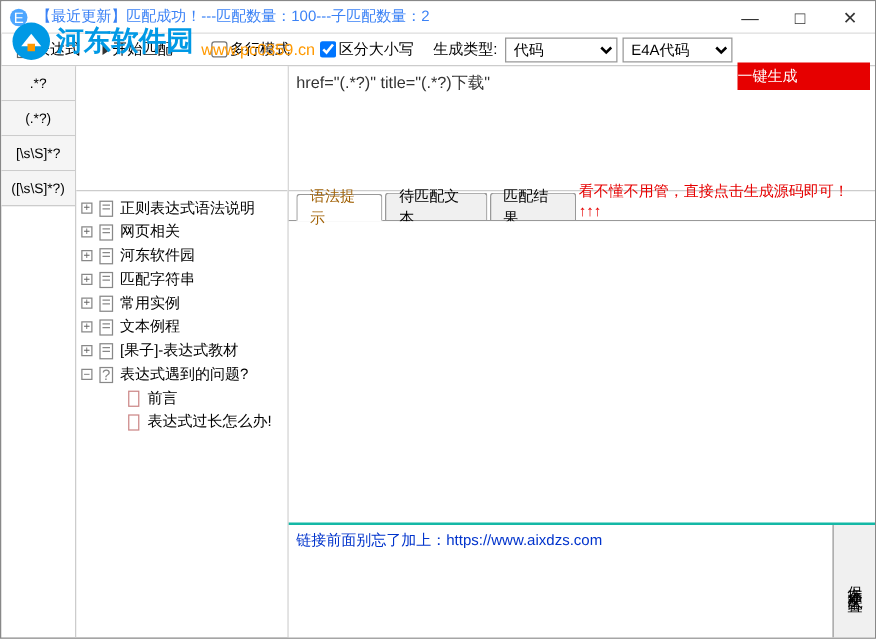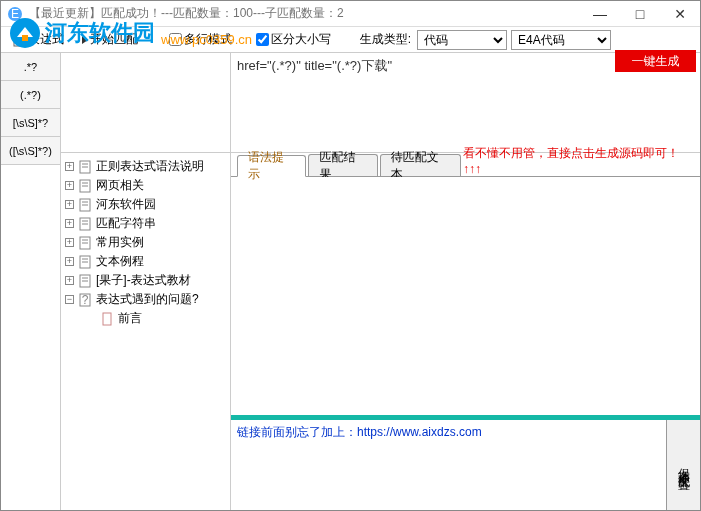--- a/index.html
+++ b/index.html
@@ -1,35 +1,35 @@
 <!DOCTYPE html>
 <html><head>
 <meta charset="utf-8">
 <style>
 * { margin: 0; padding: 0; box-sizing: border-box; font-family: "Microsoft YaHei", SimSun, Arial, sans-serif; font-size: 12px; }
 body { width: 701px; height: 511px; background: #fff; border: 1px solid #888; position: relative; overflow: hidden; }
 
 
 .titlebar { height: 26px; background: #fff; display: flex; align-items: center; border-bottom: 1px solid #ddd; }
 .title-icon { width: 16px; height: 16px; margin: 0 6px; }
-.title-text { flex: 1; font-size: 12px; color: #737373; }
+.title-text { flex: 1; font-size: 12px; color: #3b82f6; }
 .win-controls { display: flex; height: 26px; }
 .win-btn { width: 40px; height: 26px; display: flex; align-items: center; justify-content: center; font-size: 14px; color: #333; }
 .win-btn.close { color: #333; }
 
 
 .toolbar { height: 26px; display: flex; align-items: center; border-bottom: 1px solid #ccc; padding: 0 4px; gap: 4px; }
 .tb-btn { height: 22px; padding: 0 6px; display: flex; align-items: center; gap: 2px; border: 1px solid transparent; }
 .tb-btn .play { width: 0; height: 0; border-left: 6px solid #333; border-top: 4px solid transparent; border-bottom: 4px solid transparent; }
 .tb-check { display: flex; align-items: center; gap: 2px; margin-left: 20px; }
 .tb-check input { width: 13px; height: 13px; }
 .tb-spacer { flex: 1; }
 .tb-label { margin: 0 2px; }
 .tb-select { height: 20px; width: 90px; border: 1px solid #999; background: #fff; padding: 0 2px; }
-.tb-generate { height: 22px; width: 81px; background: #e60000; color: #fff; border: none; text-align: center; line-height: 22px; margin-top: 43px; }
+.tb-generate { height: 22px; width: 106px; background: #e60000; color: #fff; border: none; text-align: left; line-height: 22px; margin-top: 43px; }
 
 
 .main { display: flex; height: calc(100% - 52px); }
 .left-col { width: 60px; border-right: 1px solid #ccc; display: flex; flex-direction: column; }
 .tool-slot { height: 28px; border-bottom: 1px solid #ccc; display: flex; align-items: center; justify-content: center; font-size: 11px; background: #f5f5f5; }
 
 .mid-col { width: 170px; border-right: 1px solid #ccc; display: flex; flex-direction: column; }
 .mid-top { height: 100px; border-bottom: 1px solid #ccc; background: #fff; }
 .tree { flex: 1; overflow: auto; padding: 4px 0; font-size: 12px; }
 .tree-node { display: flex; align-items: center; padding: 1px 4px; gap: 4px; white-space: nowrap; }
@@ -38,21 +38,21 @@
 .tree-icon { width: 14px; height: 14px; flex-shrink: 0; }
 .tree-child { margin-left: 22px; }
 
 .right-col { flex: 1; display: flex; flex-direction: column; }
 .regex-input { height: 100px; border-bottom: 1px solid #ccc; padding: 4px 6px; font-size: 13px; color: #333; }
 .tabs-row { height: 24px; display: flex; align-items: flex-end; border-bottom: 1px solid #999; padding-left: 6px; }
 .tab { height: 22px; padding: 0 10px; border: 1px solid #999; border-bottom: none; margin-right: 2px; background: #f0f0f0; display: flex; align-items: center; border-radius: 3px 3px 0 0; }
 .tab.active { background: #fff; color: #a16207; position: relative; top: 1px; border-bottom: 1px solid #fff; }
 .tab-hint { margin-left: auto; margin-right: 6px; color: #e60000; font-size: 12px; }
 .content-area { flex: 1; background: #fff; }
-.bottom-row { display: flex; border-top: 5px solid #14b8a6; justify-content: flex-end; }
+.bottom-row { display: flex; border-top: 2px solid #14b8a6; justify-content: flex-end; }
 .note-area { flex: 1; padding: 4px 6px; color: #0033cc; background: #fff; height: 90px; }
 .save-btn { width: 34px; border-left: 1px solid #999; background: #f0f0f0; display: flex; align-items: center; justify-content: center; writing-mode: vertical-rl; text-orientation: upright; letter-spacing: 2px; font-size: 12px; }
 
 
 .watermark { position: absolute; top: 16px; left: 8px; display: flex; align-items: center; gap: 4px; pointer-events: none; z-index: 100; }
 .wm-logo { width: 32px; height: 32px; }
 .wm-text1 { font-size: 22px; font-weight: bold; color: #0099e5; }
 .wm-text2 { font-size: 13px; color: #ff9900; margin-left: 2px; margin-top: 12px; }
 </style>
 </head>
@@ -88,21 +88,21 @@
     <input type="checkbox" style="">
     <span>多行模式</span>
   </label>
   <label class="tb-check">
     <input type="checkbox" checked="" style="">
     <span>区分大小写</span>
   </label>
   <div class="tb-spacer"></div>
   <span class="tb-label">生成类型:</span>
   <select class="tb-select"><option>代码</option></select>
-  <select class="tb-select" style="width:100px"><option>E4A代码</option></select>
+  <select class="tb-select" style="width:88px"><option>E4A代码</option></select>
   <button class="tb-generate">一键生成</button>
 </div>
 
 <div class="main">
 
   <div class="left-col">
     <div class="tool-slot">.*?</div>
     <div class="tool-slot">(.*?)</div>
     <div class="tool-slot">[\s\S]*?</div>
     <div class="tool-slot">([\s\S]*?)</div>
@@ -182,29 +182,36 @@
           </svg>
           <span>表达式遇到的问题?</span>
         </div>
       <div class="tree-node tree-child">
           <span class="tree-exp blank"></span>
           <svg class="tree-icon">
             <rect x="3" y="1" width="8" height="12" fill="#fff" stroke="#c88"></rect>
           </svg>
           <span>前言</span>
         </div>
+      <div class="tree-node tree-child">
+          <span class="tree-exp blank"></span>
+          <svg class="tree-icon">
+            <rect x="3" y="1" width="8" height="12" fill="#fff" stroke="#c88"></rect>
+          </svg>
+          <span>表达式过长怎么办!</span>
+        </div>
     </div>
   </div>
 
   <div class="right-col">
     <div class="regex-input">href="(.*?)" title="(.*?)下载"</div>
     <div class="tabs-row">
       <div class="tab active">语法提示</div>
+      <div class="tab">待匹配文本</div>
       <div class="tab">匹配结果</div>
-      <div class="tab">待匹配文本</div>
       <div class="tab-hint">看不懂不用管，直接点击生成源码即可！↑↑↑</div>
     </div>
     <div class="content-area"></div>
     <div class="bottom-row">
       <div class="note-area">链接前面别忘了加上：https://www.aixdzs.com</div>
       <div class="save-btn">保存本次配置</div>
     </div>
   </div>
 </div>
 

